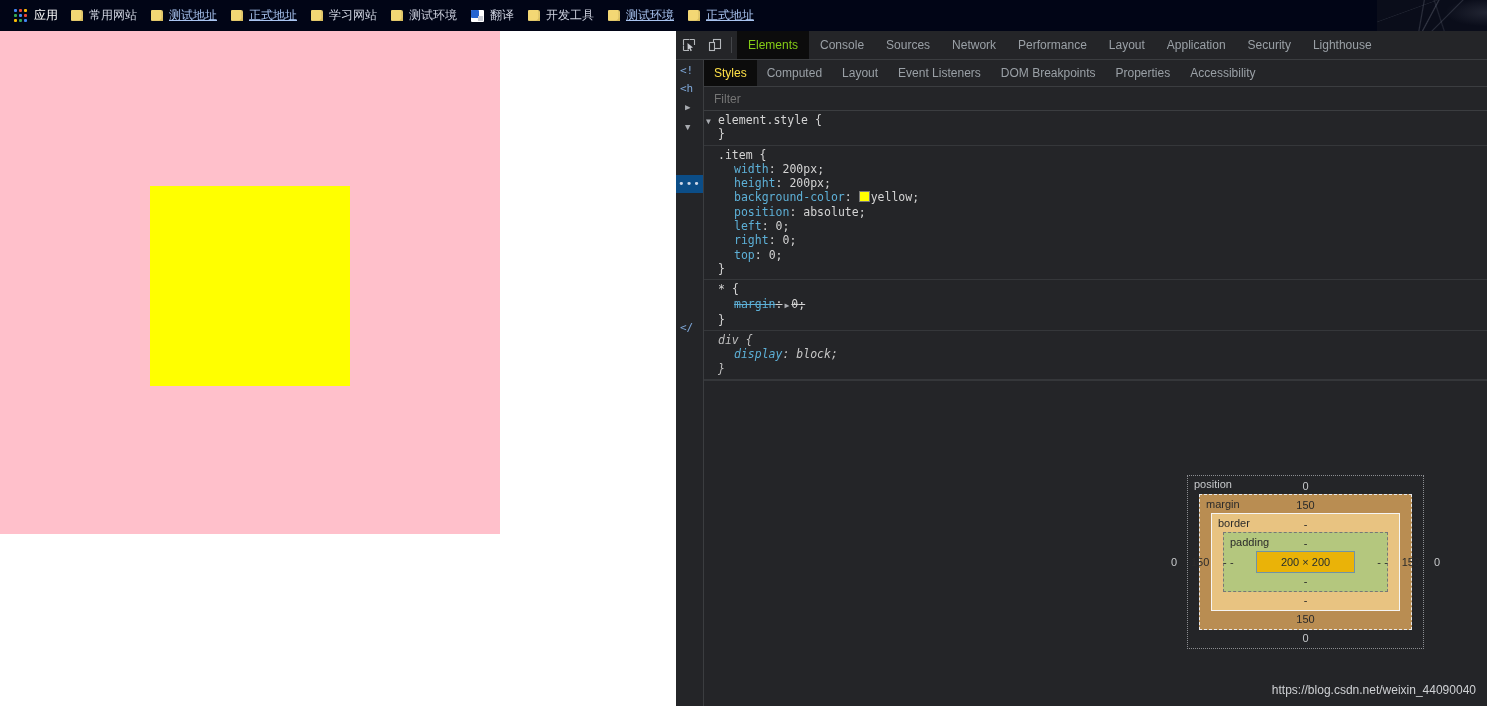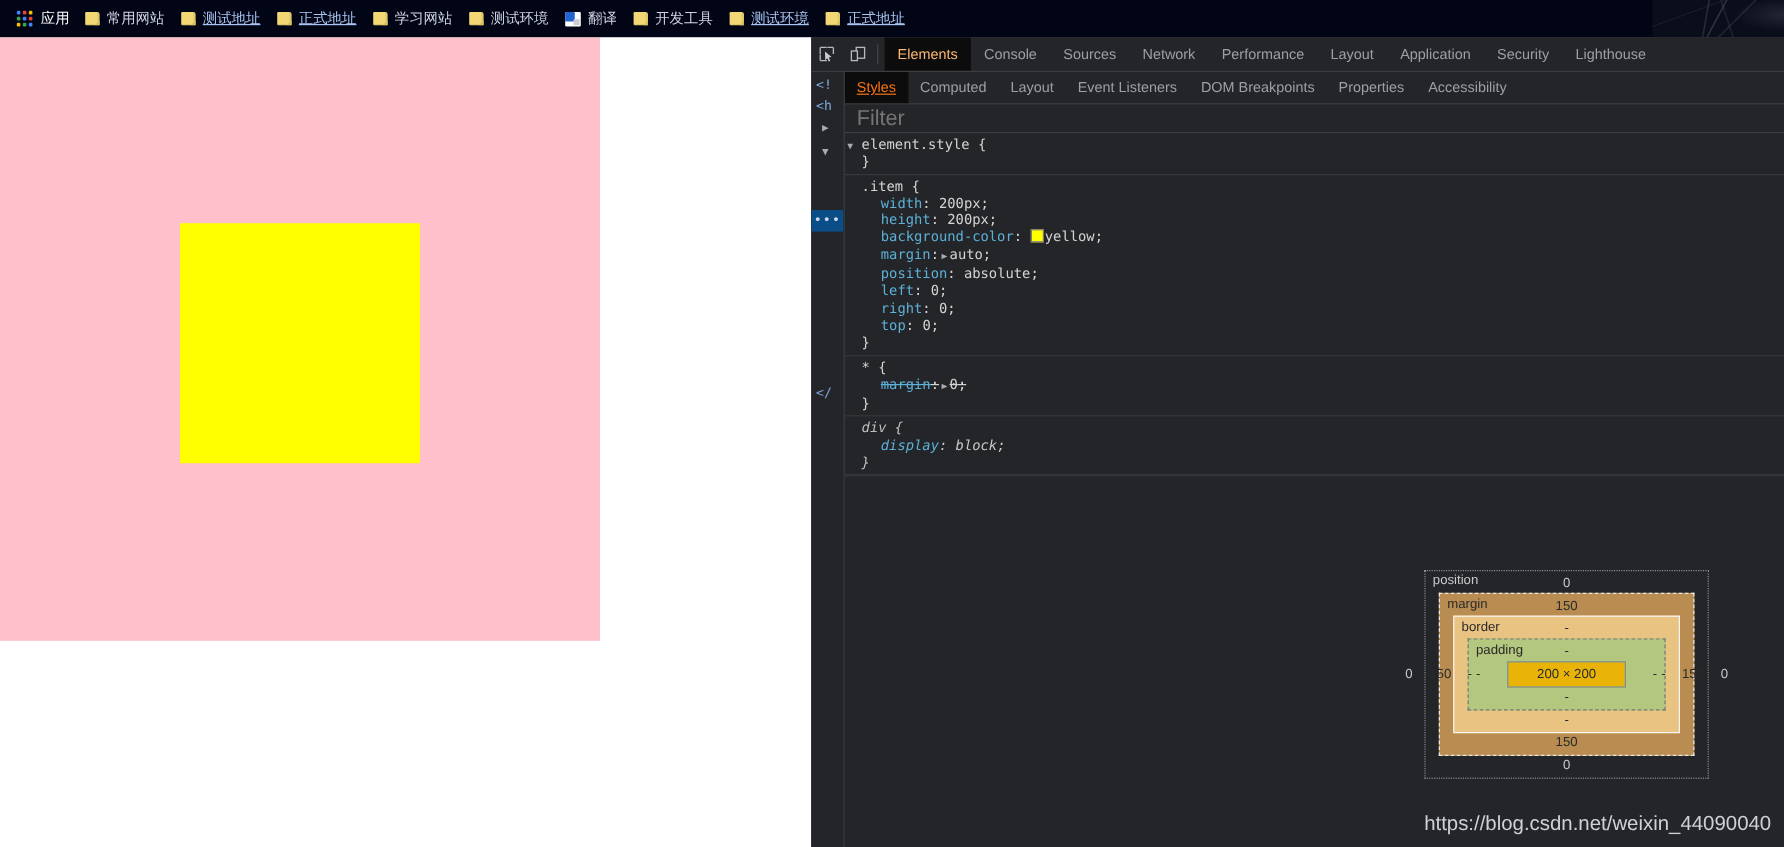--- a/index.html
+++ b/index.html
@@ -187,21 +187,21 @@
     display: flex;
     align-items: center;
     padding: 0 11px;
     font-size: 12px;
     color: #9aa0a6;
     white-space: nowrap;
     cursor: default;
   }
   .dt-tab.active {
     background: #0c0c0c;
-    color: #fdba74;
+    color: #84cc16;
   }
 
   .dt-body {
     display: flex;
     height: 647px;
   }
   .dom-strip {
     width: 27px;
     flex: none;
     background: #242528;
@@ -253,31 +253,31 @@
   }
   .st-tab {
     display: flex;
     align-items: center;
     padding: 0 10px;
     font-size: 12px;
     color: #9aa0a6;
     white-space: nowrap;
     cursor: default;
   }
-  .st-tab.active { background: #0c0c0c; color: #f97316; text-decoration: underline; }
+  .st-tab.active { background: #0c0c0c; color: #fde047; }
 
   .filter-row {
     height: 23px;
     display: flex;
     align-items: center;
     border-bottom: 1px solid #3b3d40;
     padding-left: 8px;
   }
   .filter-input {
-    font-size: 18px;
+    font-size: 12px;
     color: #5eead4;
     background: transparent;
     border: none;
     outline: none;
     width: 300px;
     font-family: "Liberation Sans", sans-serif;
   }
 
   .rules {
     font-family: "DejaVu Sans Mono", monospace;
@@ -395,21 +395,21 @@
   }
   .bm-pos-val {
     color: #c6c8cb;
   }
 
   
   .watermark {
     position: absolute;
     right: 11px;
     bottom: 9px;
-    font-size: 17px;
+    font-size: 12px;
     color: #cfd1d4;
     font-family: "Liberation Sans", sans-serif;
     white-space: nowrap;
   }
 </style>
 </head>
 <body>
 
 <div class="bookmarks-bar">
   <div class="apps-btn">
@@ -535,21 +535,20 @@
           <div class="rule">
             <span class="tri">▼</span>
             <div class="line"><span class="sel">element.style</span> <span class="brace">{</span></div>
             <div class="line brace">}</div>
           </div>
           <div class="rule">
             <div class="line"><span class="sel">.item</span> <span class="brace">{</span></div>
             <div class="line"><span class="prop">width</span><span class="val">:</span> <span class="val">200px</span><span class="val">;</span></div>
             <div class="line"><span class="prop">height</span><span class="val">:</span> <span class="val">200px</span><span class="val">;</span></div>
             <div class="line"><span class="prop">background-color</span><span class="val">:</span> <span class="swatch" style="background: rgb(255, 255, 0);"></span><span class="val">yellow</span><span class="val">;</span></div>
-            <div class="line"><span class="prop">margin</span><span class="val">:</span><span class="expander">▶</span><span class="val">auto</span><span class="val">;</span></div>
             <div class="line"><span class="prop">position</span><span class="val">:</span> <span class="val">absolute</span><span class="val">;</span></div>
             <div class="line"><span class="prop">left</span><span class="val">:</span> <span class="val">0</span><span class="val">;</span></div>
             <div class="line"><span class="prop">right</span><span class="val">:</span> <span class="val">0</span><span class="val">;</span></div>
             <div class="line"><span class="prop">top</span><span class="val">:</span> <span class="val">0</span><span class="val">;</span></div>
             <div class="line brace">}</div>
           </div>
           <div class="rule">
             <div class="line"><span class="sel">*</span> <span class="brace">{</span></div>
             <div class="line"><span class="prop strike">margin</span><span class="val strike">:</span><span class="expander">▶</span><span class="val strike">0</span><span class="val strike">;</span></div>
             <div class="line brace">}</div>

